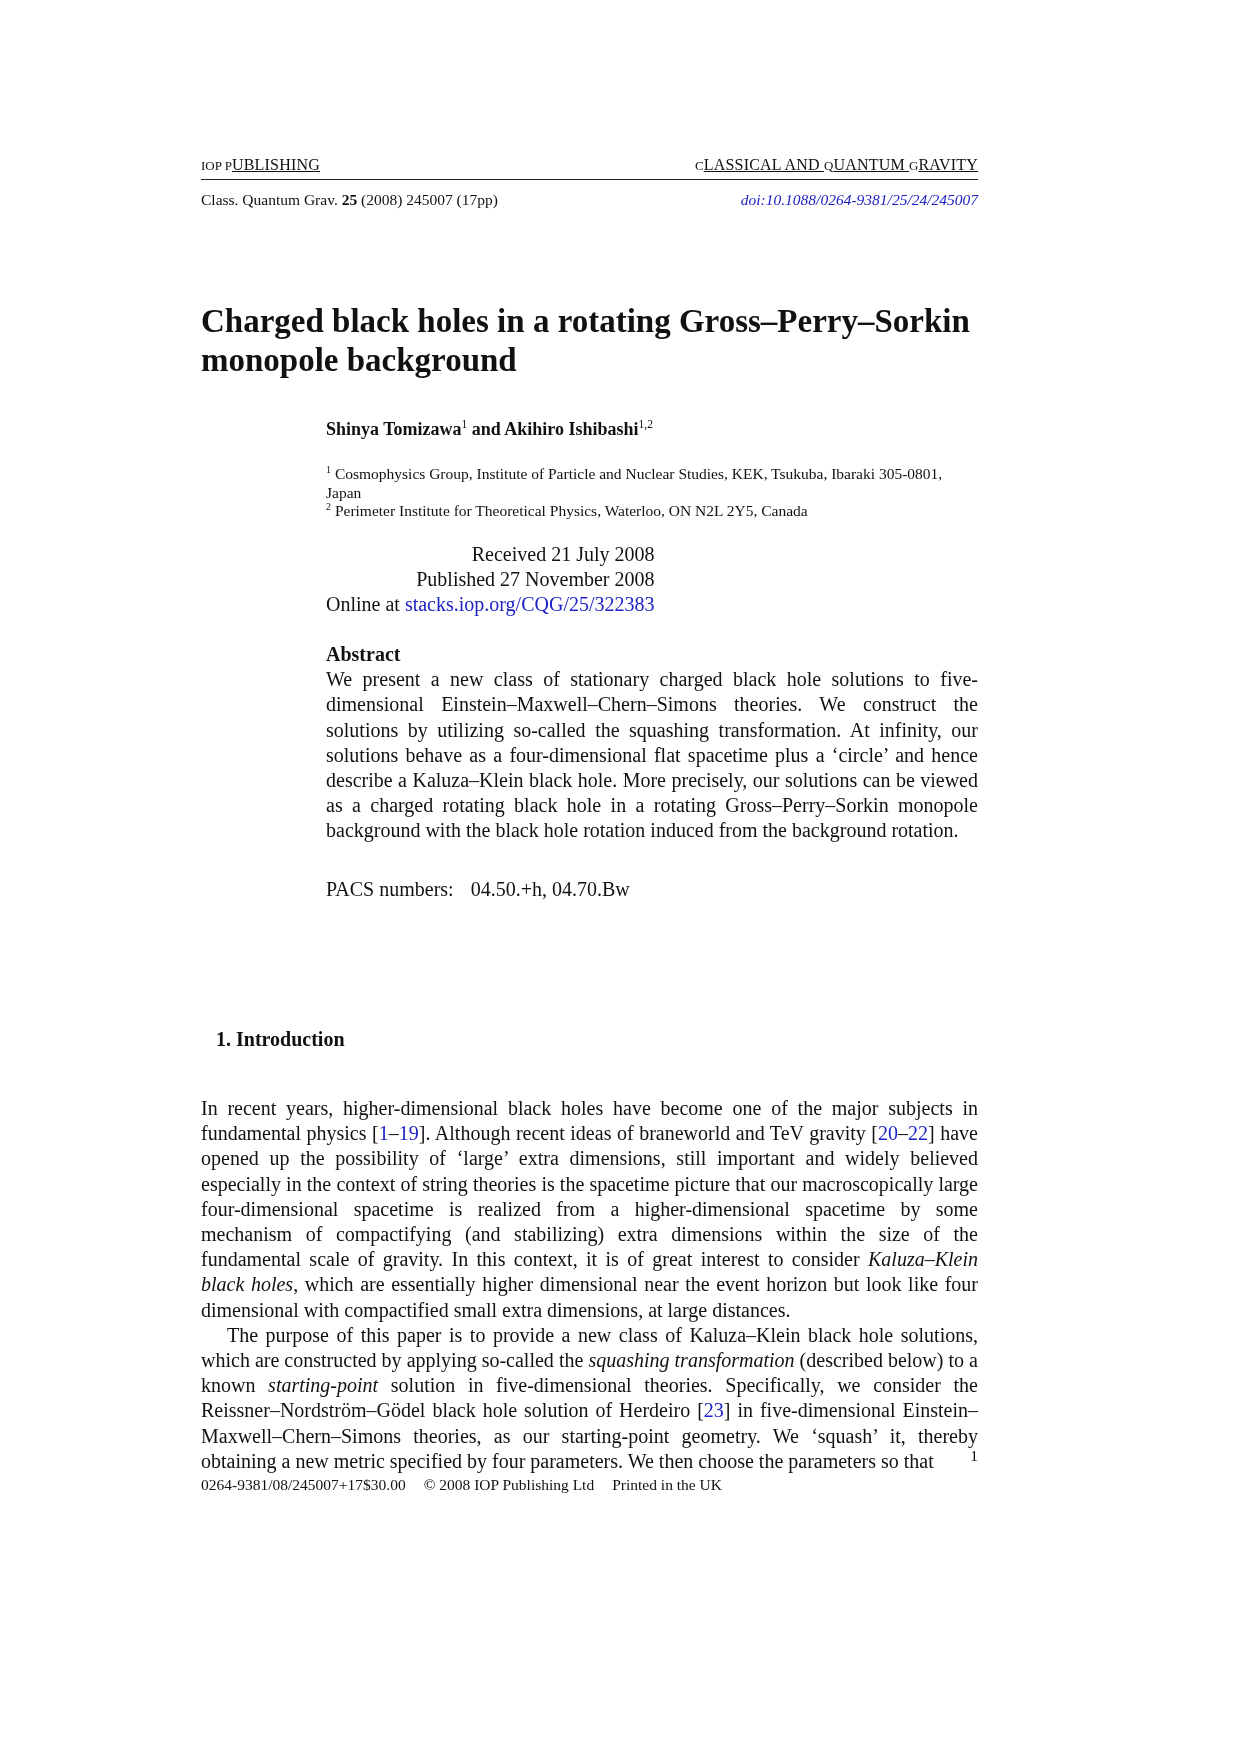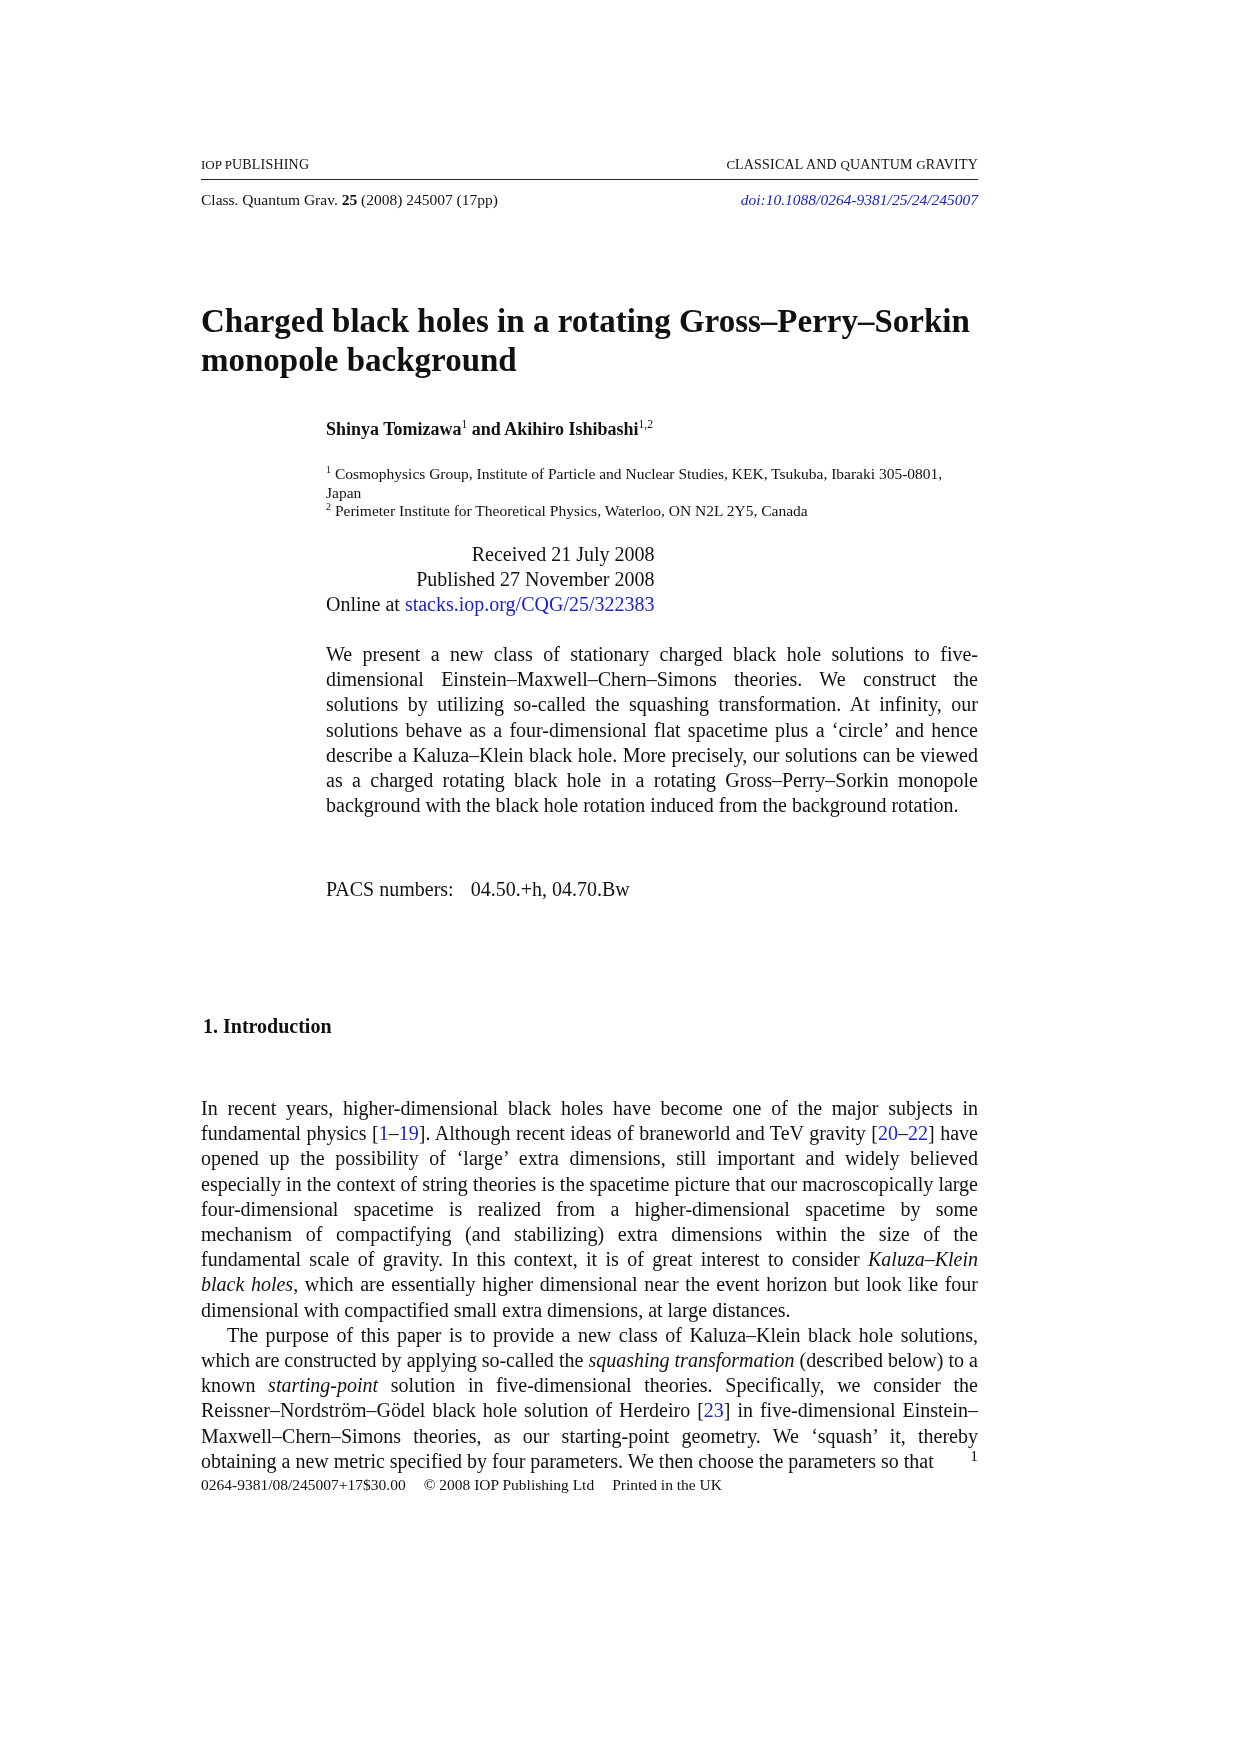--- a/index.html
+++ b/index.html
@@ -1,21 +1,21 @@
 <!DOCTYPE html>
 <html><head>
 <meta charset="utf-8">
 <style>
   html, body { margin:0; padding:0; background:#ffffff; }
   body { width:1240px; height:1755px; position:relative; overflow:hidden;
          font-family:"Liberation Serif", "DejaVu Serif", serif; color:#111; }
   .abs { position:absolute; }
   .link { color:#1d22c4; text-decoration:none; }
   .sc-big { font-size:13px; }
-  .sc-small { font-size:14px; letter-spacing:0.2px; }
+  .sc-small { font-size:16px; letter-spacing:0.2px;text-decoration:underline; }
 
   
   #hdr-left { left:201px; top:157px; font-size:13px; line-height:16px; }
   #hdr-right { right:262px; top:157px; font-size:13px; line-height:16px; text-align:right; }
   #hdr-rule { left:201px; top:179px; width:777px; height:1px; background:#222; }
   #cite { left:201px; top:191px; font-size:15.5px; line-height:18px; }
   #doi { right:262px; top:191px; font-size:15.5px; line-height:18px; text-align:right;font-style:italic; }
 
   #title { left:201px; top:302px; width:790px; font-size:33px; line-height:39px; font-weight:bold; margin:0; }
 
@@ -27,21 +27,21 @@
 
   #dates { left:326px; top:542px; font-size:20px; line-height:25.2px;text-align:right; }
 
   #abstract { left:326px; top:642px; width:652px; font-size:20px; line-height:25.2px; }
   #abstract h3 { margin:0; font-size:20px; font-weight:bold; line-height:25.2px; }
   #abstract p { margin:0; text-align:justify; }
 
   #pacs { left:326px; top:877px; font-size:20px; line-height:25.2px; }
   #pacs .gap { display:inline-block; width:12px; }
 
-  #sec-heading { left:201px; top:1012px; font-size:20px; line-height:25.2px; font-weight:bold; margin:2px; }
+  #sec-heading { left:201px; top:1012px; font-size:20px; line-height:25.2px; font-weight:bold; margin:15px; }
 
   #intro { left:201px; top:1059px; width:777px; font-size:20px; line-height:25.2px;margin-top:37px; }
   #intro p { margin:0; text-align:justify; }
   #intro p.indent { text-indent:26px; }
 
   #footer-left { left:201px; top:1476px; font-size:15.5px; line-height:18px; }
   #footer-left .sp { display:inline-block; width:18px; }
   #page-num { right:262px; top:1447px; font-size:15.5px; line-height:18px; }
 </style>
 </head>
@@ -66,20 +66,21 @@
   <div><sup>2</sup><span> Perimeter Institute for Theoretical Physics, Waterloo, ON N2L 2Y5, Canada</span></div>
 </div>
 
 <div id="dates" class="abs">
   <div>Received 21 July 2008</div>
   <div>Published 27 November 2008</div>
   <div><span>Online at </span><a class="link">stacks.iop.org/CQG/25/322383</a></div>
 </div>
 
 <div id="abstract" class="abs">
+  <h3>Abstract</h3>
   <p>We present a new class of stationary charged black hole solutions to five-dimensional Einstein–Maxwell–Chern–Simons theories.  We construct the solutions by utilizing so-called the squashing transformation.  At infinity, our solutions behave as a four-dimensional flat spacetime plus a ‘circle’ and hence describe a Kaluza–Klein black hole.  More precisely, our solutions can be viewed as a charged rotating black hole in a rotating Gross–Perry–Sorkin monopole background with the black hole rotation induced from the background rotation.</p>
 </div>
 
 <div id="pacs" class="abs"><span>PACS numbers:</span><span class="gap"></span> <span>04.50.+h, 04.70.Bw</span></div>
 
 <h2 id="sec-heading" class="abs">1. Introduction</h2>
 
 <div id="intro" class="abs">
   <p><span>In recent years, higher-dimensional black holes have become one of the major subjects in fundamental physics [</span><a class="link">1</a><span>–</span><a class="link">19</a><span>].  Although recent ideas of braneworld and TeV gravity [</span><a class="link">20</a><span>–</span><a class="link">22</a><span>] have opened up the possibility of ‘large’ extra dimensions, still important and widely believed especially in the context of string theories is the spacetime picture that our macroscopically large four-dimensional spacetime is realized from a higher-dimensional spacetime by some mechanism of compactifying (and stabilizing) extra dimensions within the size of the fundamental scale of gravity.  In this context, it is of great interest to consider </span><i>Kaluza–Klein black holes</i><span>, which are essentially higher dimensional near the event horizon but look like four dimensional with compactified small extra dimensions, at large distances.</span></p>
   <p class="indent"><span>The purpose of this paper is to provide a new class of Kaluza–Klein black hole solutions, which are constructed by applying so-called the </span><i>squashing transformation</i><span> (described below) to a known </span><i>starting-point</i><span> solution in five-dimensional theories.  Specifically, we consider the Reissner–Nordström–Gödel black hole solution of Herdeiro [</span><a class="link">23</a><span>] in five-dimensional Einstein–Maxwell–Chern–Simons theories, as our starting-point geometry.  We ‘squash’ it, thereby obtaining a new metric specified by four parameters.  We then choose the parameters so that</span></p>

